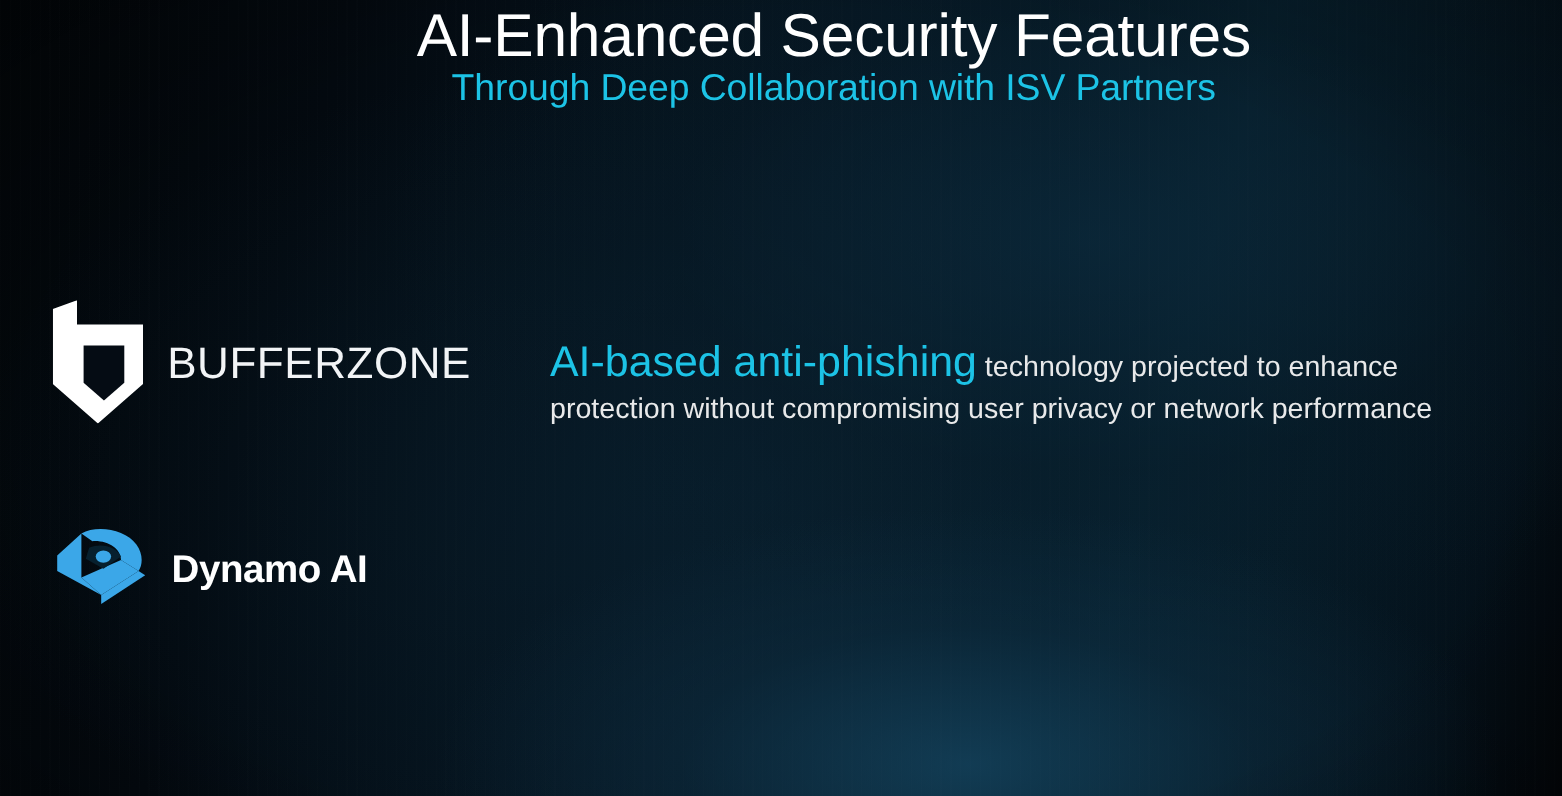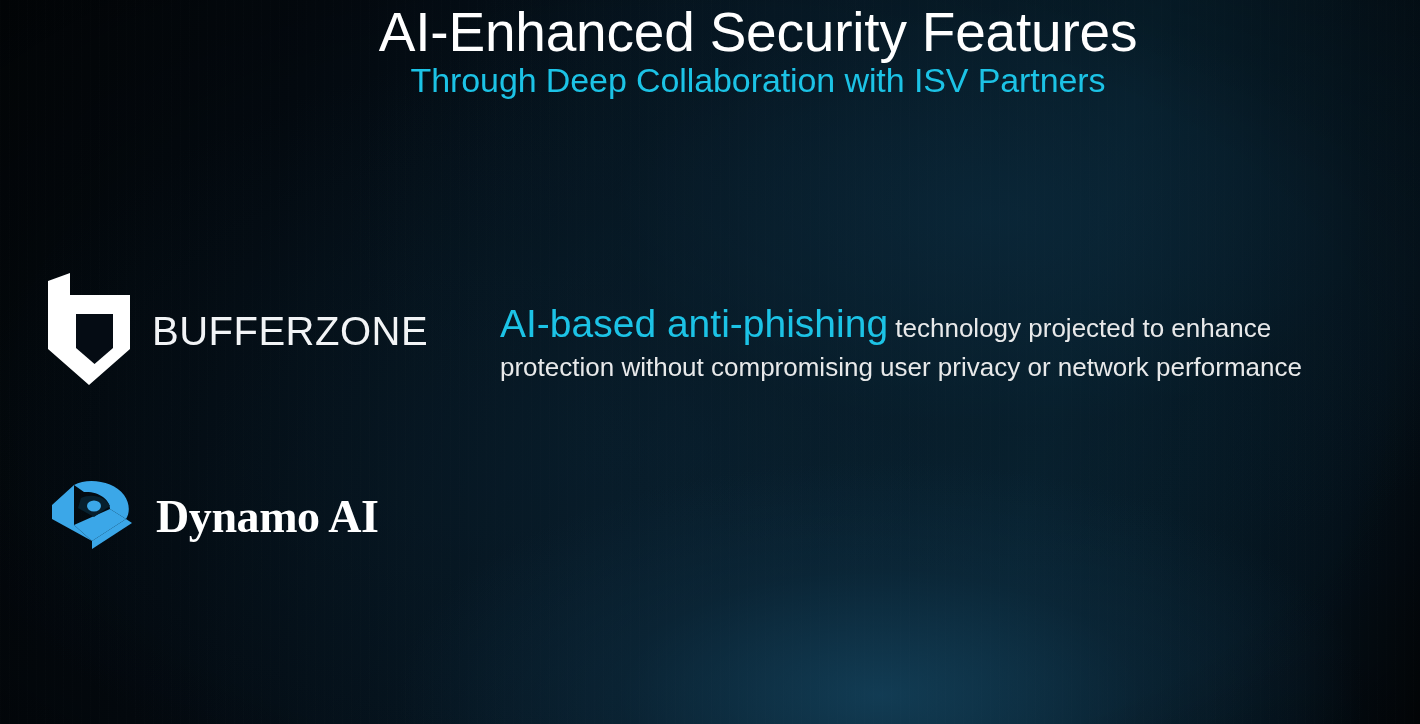--- a/index.html
+++ b/index.html
@@ -78,21 +78,21 @@
     line-height: 1.1;
     color: #1CC3E6;
     letter-spacing: -0.1px;
     white-space: nowrap;
   }
 
   
   .row {
     position: absolute;
     display: flex;
-    align-items: center;
+    align-items: flex-end;
   }
 
   #row-bufferzone { top: 272px; left: 0px; width: 1420px; }
   #row-dynamo     { top: 478px; left: 0px; width: 1420px; }
 
   .logo-cell {
     width: 500px;
     flex: 0 0 500px;
     display: flex;
     align-items: center;
@@ -133,27 +133,26 @@
     letter-spacing: 0.5px;
     margin-left: 22px;
     line-height: 1;
     white-space: nowrap;
   }
 
   
   .dyn-mark { display: block; }
   .dyn-word {
     color: #FFFFFF;
-    font-size: 46px;
+    font-size: 35px;
     font-weight: 700;
     letter-spacing: -0.4px;
     margin-left: 20px;
     line-height: 1;
     white-space: nowrap;
-    font-family: Liberation Serif, serif;
   }
 </style>
 </head>
 <body>
 
 <div id="slide">
 
   <div class="title-block layer">
     <h1 class="slide-title">AI-Enhanced Security Features</h1>
     <h2 class="slide-subtitle">Through Deep Collaboration with ISV Partners</h2>

